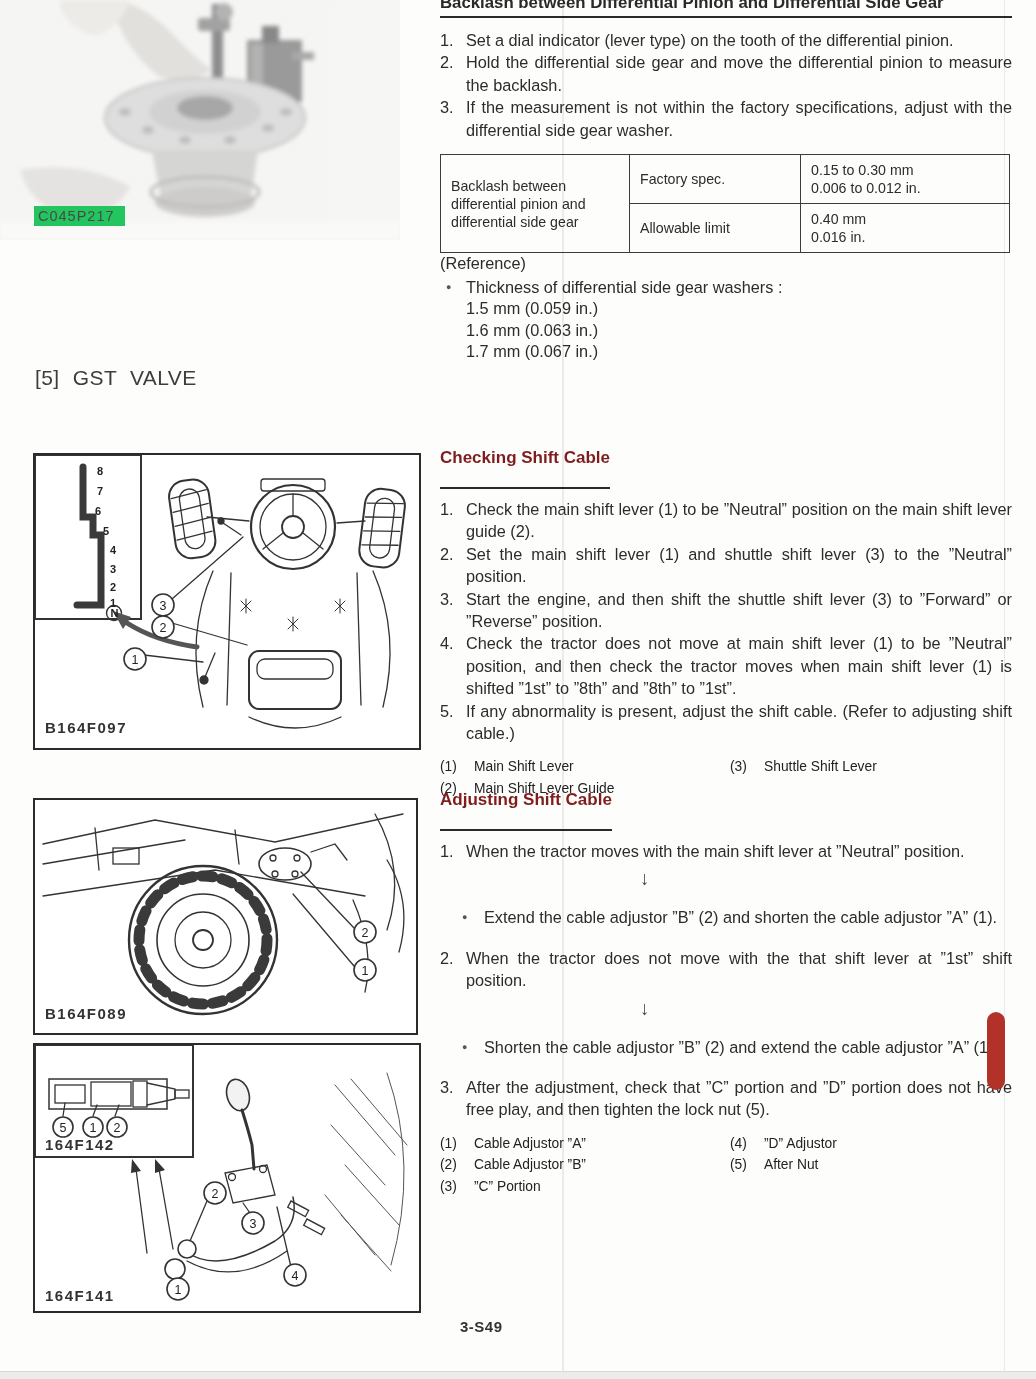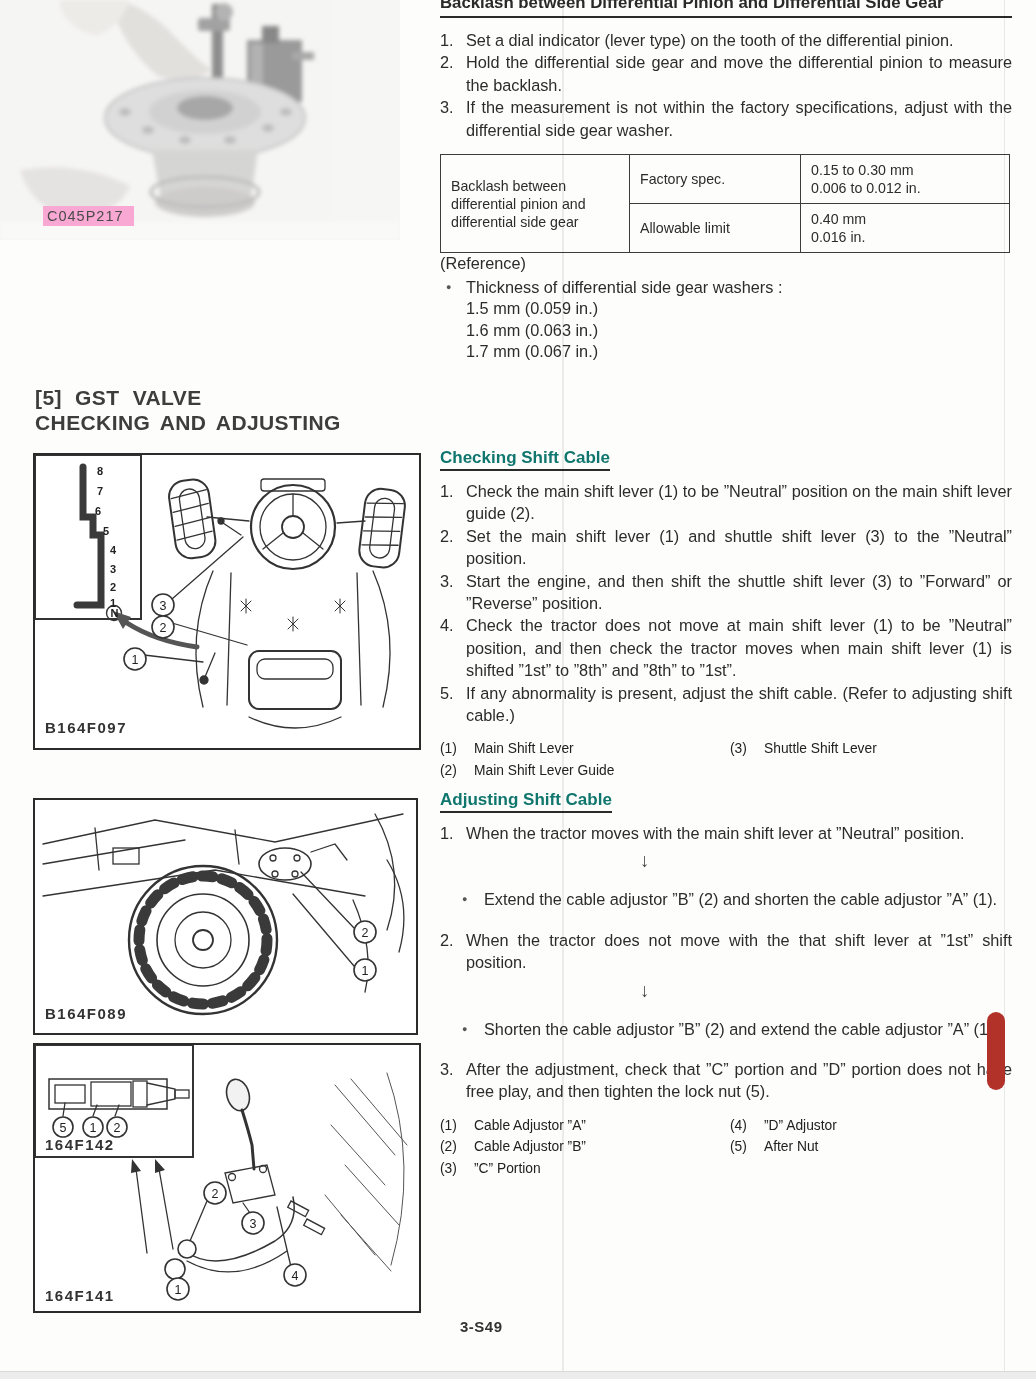--- a/index.html
+++ b/index.html
@@ -9,43 +9,43 @@
     font-family:"Liberation Sans", sans-serif; color:#2c2c2c;
   }
   
   .gutter-line{position:absolute; left:562px; top:0; width:2px; height:1372px; background:rgba(0,0,0,0.07);}
   .edge-line{position:absolute; left:1004px; top:0; width:1px; height:1372px; background:rgba(0,0,0,0.08);}
   .bottom-bar{position:absolute; left:0; top:1371px; width:1036px; height:8px; background:#ececec; border-top:1px solid #d9d9d9;}
   .scroll-thumb{position:absolute; left:987px; top:1012px; width:18px; height:78px; border-radius:9px; background:#b23129;}
 
   
   .photo{position:absolute; left:0; top:0; width:400px; height:240px;}
-  .photo-caption{position:absolute; left:43px; top:206px; background:#f9a8d4; padding:2px 10px 2px 4px;
+  .photo-caption{position:absolute; left:34px; top:206px; background:#22c55e; padding:2px 10px 2px 4px;
     font-size:14.5px; letter-spacing:1px; color:#4a4a4a;text-align:right;}
-  .h-section{position:absolute; left:35px; top:386px; font-size:21px; font-weight:bold; color:#3d3d3d; word-spacing:7px; letter-spacing:.4px;}
+  .h-section{position:absolute; left:35px; top:366px; font-size:21px; font-weight:normal; color:#3d3d3d; word-spacing:7px; letter-spacing:.4px;}
   .h-sub{position:absolute; left:35px; top:411px; font-size:21px; font-weight:bold; color:#3d3d3d; word-spacing:4px; letter-spacing:.4px;}
   .figure{position:absolute; background:#fff; border:2px solid #2b2b2b;}
   .fig1{left:33px; top:453px; width:384px; height:293px;}
   .fig2{left:33px; top:798px; width:381px; height:233px;}
   .fig3{left:33px; top:1043px; width:384px; height:266px;}
   .figure svg{display:block;}
   text.fig-caption{font-family:"Liberation Sans",sans-serif; font-size:15px; letter-spacing:1.5px; fill:#333; font-weight:bold;}
   text.callout{font-family:"Liberation Sans",sans-serif; font-size:12.5px; fill:#222; text-anchor:middle;}
   text.gate-num{font-family:"Liberation Sans",sans-serif; font-size:11px; font-weight:bold; fill:#222;}
 
   
   .right-col{position:absolute; left:440px; top:0; width:572px;}
   .sec{position:absolute; left:0; width:572px;}
   .sec-backlash{top:0;}
   .sec-checking{top:448px;}
   .sec-adjusting{top:790px;}
   .col-heading{display:block; font-size:16.8px; font-weight:bold; color:#2a2a2a;
     border-bottom:2px solid #2a2a2a; padding-bottom:3px; margin-top:-7px; white-space:nowrap;}
-  .sub-heading{display:inline-block; font-size:17px; font-weight:bold; color:#0f766e;
-    border-bottom:2px solid #2a2a2a; padding-bottom:1px; margin:0 0 9px 0;}
+  .sub-heading{display:inline-block; font-size:17px; font-weight:bold; color:#7f1d1d;
+    border-bottom:2px solid #2a2a2a; padding-bottom:19px; margin:0 0 9px 0;}
   .steps{margin-top:11px;}
   .step{display:flex; align-items:flex-start; font-size:16.3px; line-height:22.4px;}
   .step-num{flex:0 0 26px;}
   .step-text{flex:1; text-align:justify;}
   .sub-bullet{display:flex; align-items:flex-start; font-size:16.3px; line-height:22.4px; margin:14px 0 0 22px;}
   .sub-bullet .dot{flex:0 0 22px; font-size:9px; line-height:22px; color:#555;}
   .flow-arrow{margin:6px 0 0 200px; font-size:19px; color:#444; height:24px;}
   .gap{height:10px;}
 
   table.spec{border-collapse:collapse; margin-top:13px; width:570px;}
@@ -103,21 +103,20 @@
         <ellipse cx="205" cy="192" rx="54" ry="15" fill="none" stroke="#bcbcbc" stroke-width="3"></ellipse>
         <path d="M20,170 Q80,160 130,186 Q120,214 70,218 Q30,206 20,170 Z" fill="#e5e3e1"></path>
         <rect x="330" y="0" width="70" height="240" fill="#f6f6f5"></rect>
         <rect x="0" y="222" width="400" height="18" fill="#f9f9f8"></rect>
       </g>
     </svg>
     <div class="photo-caption">C045P217</div>
   </div>
 
   <div class="h-section">[5] GST VALVE</div>
-  <div class="h-sub">CHECKING AND ADJUSTING</div>
 
   <div class="figure fig1">
     <svg width="380" height="289" viewBox="0 0 380 289">
       <g fill="none" stroke="#333" stroke-width="1.3" stroke-linecap="round">
 
         <rect x="0" y="0" width="106" height="164" stroke-width="2"></rect>
         <path d="M48,12 V62 H58 V80 H66 V150 H42" stroke="#3a3a3a" stroke-width="7" fill="none"></path>
         <circle cx="79" cy="158" r="7.5" stroke-width="1.4"></circle>
 
         <g>

